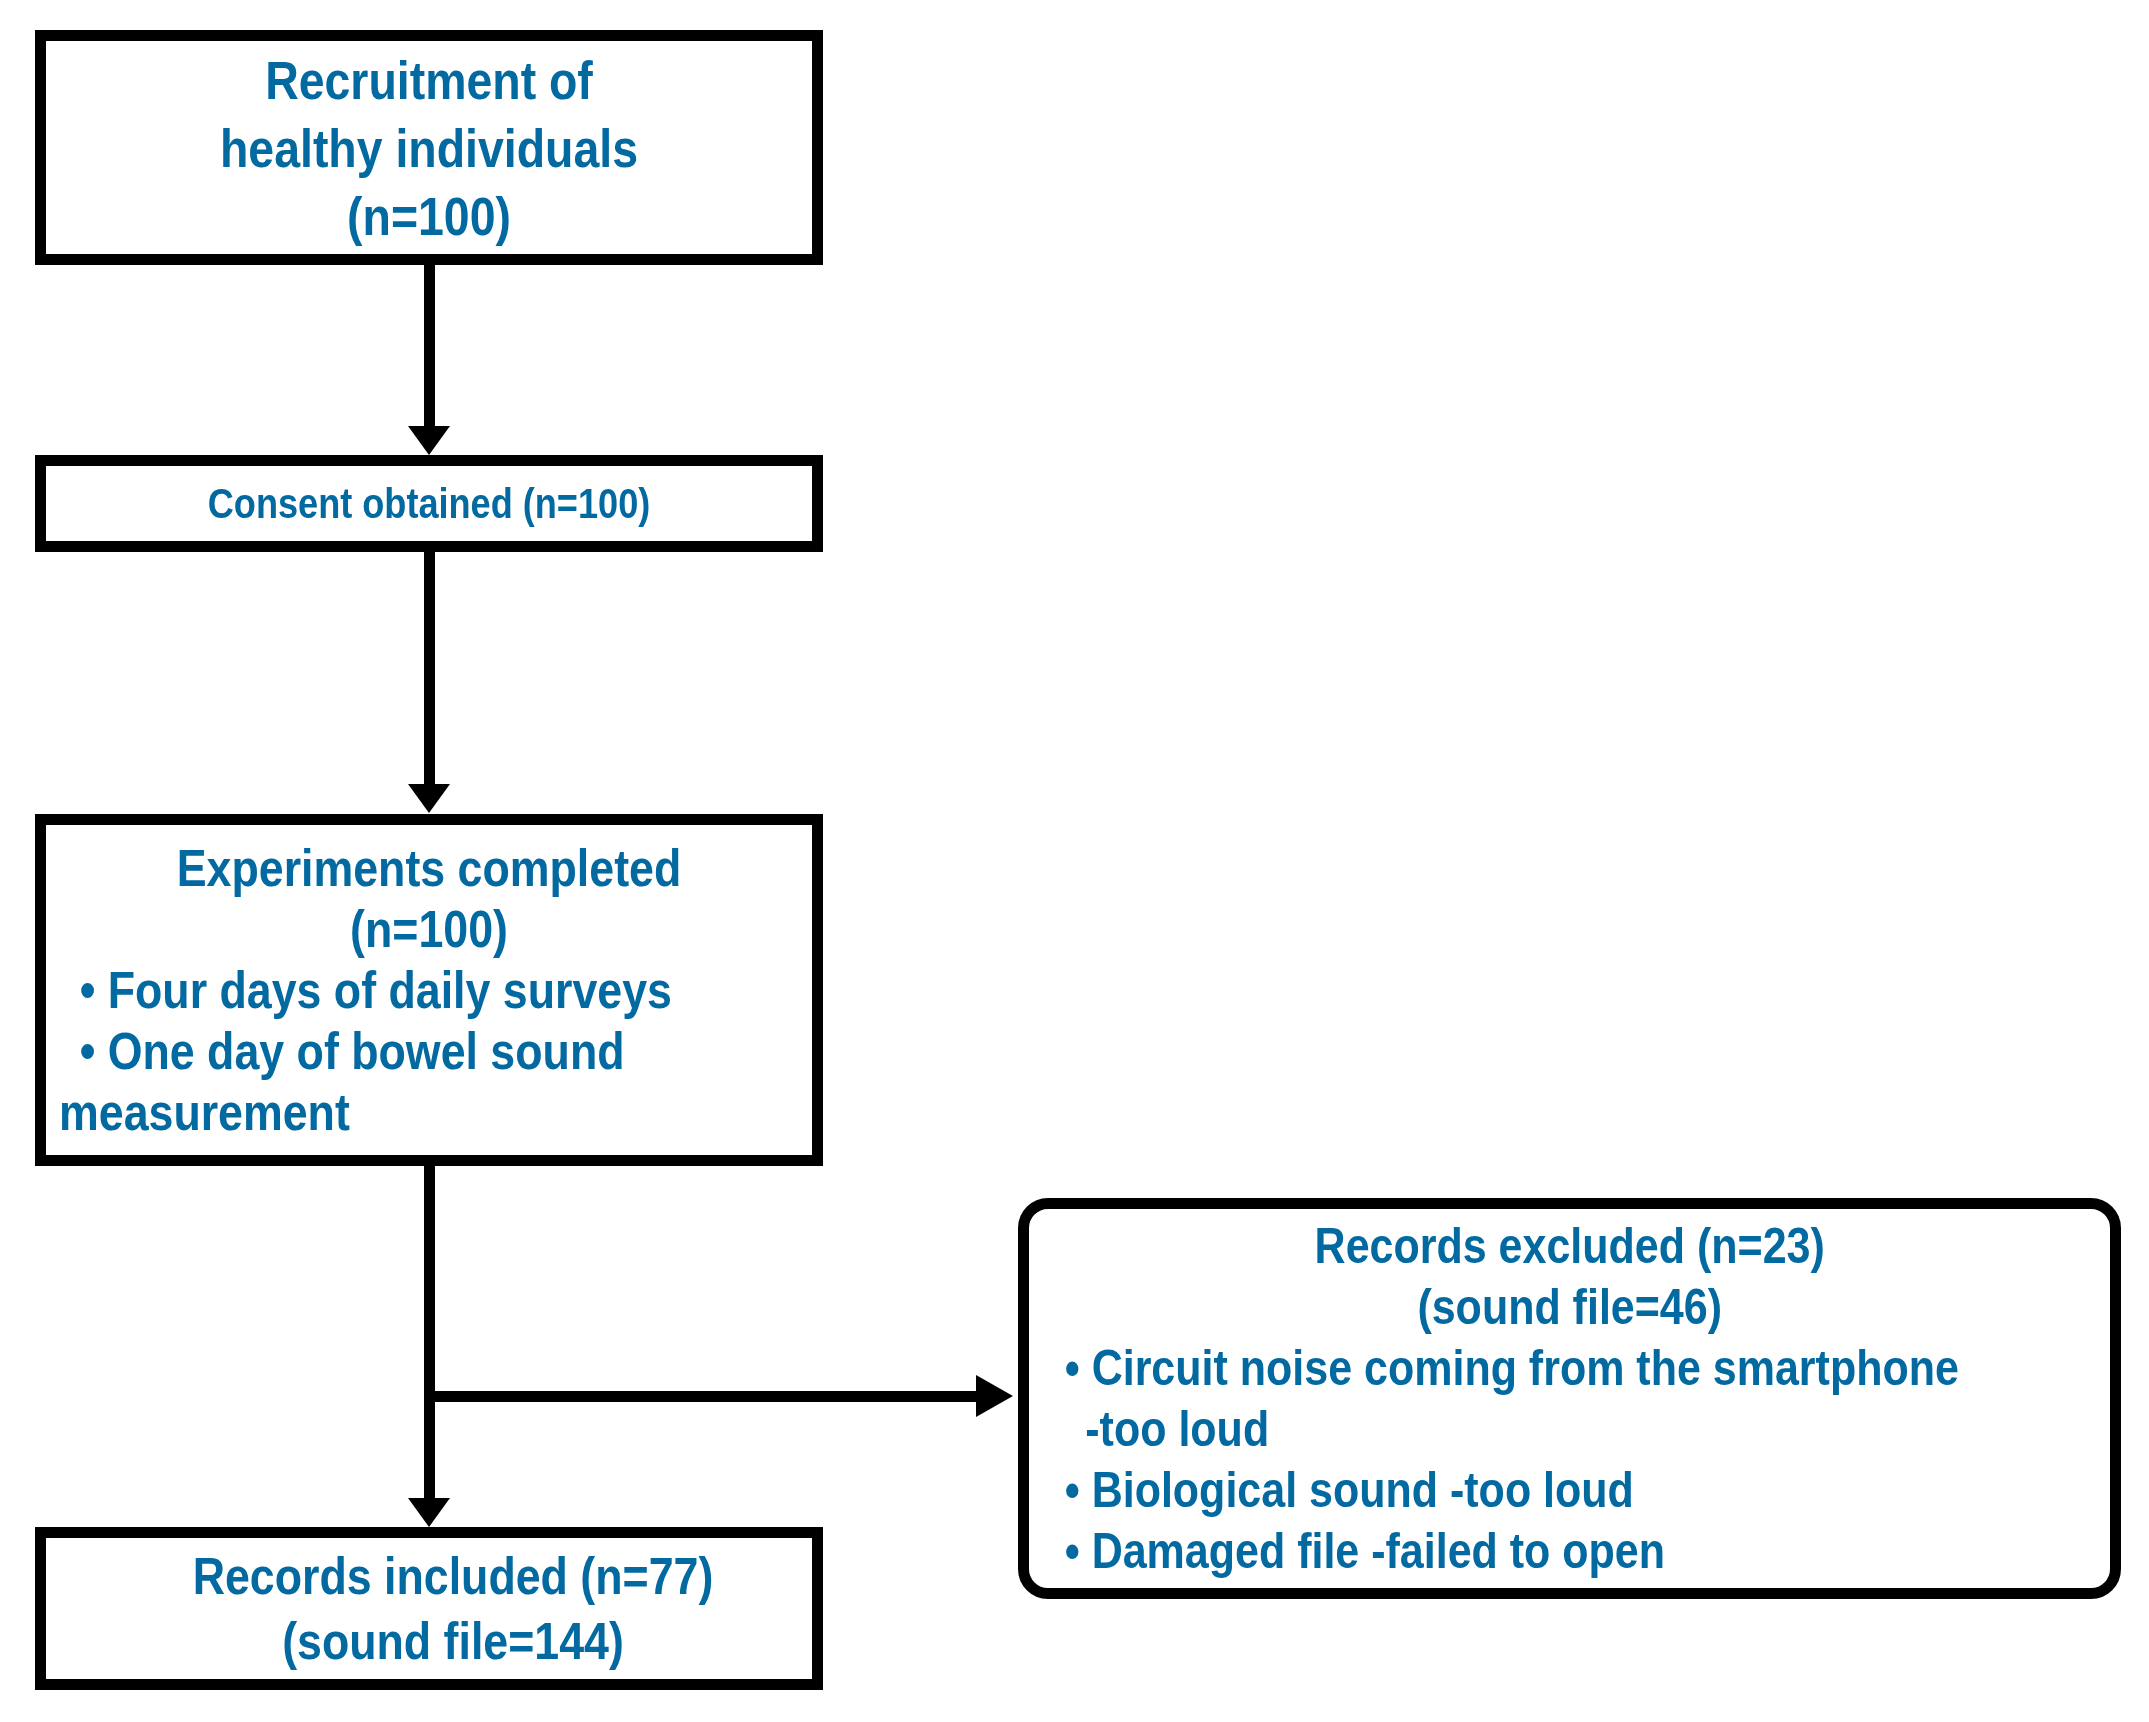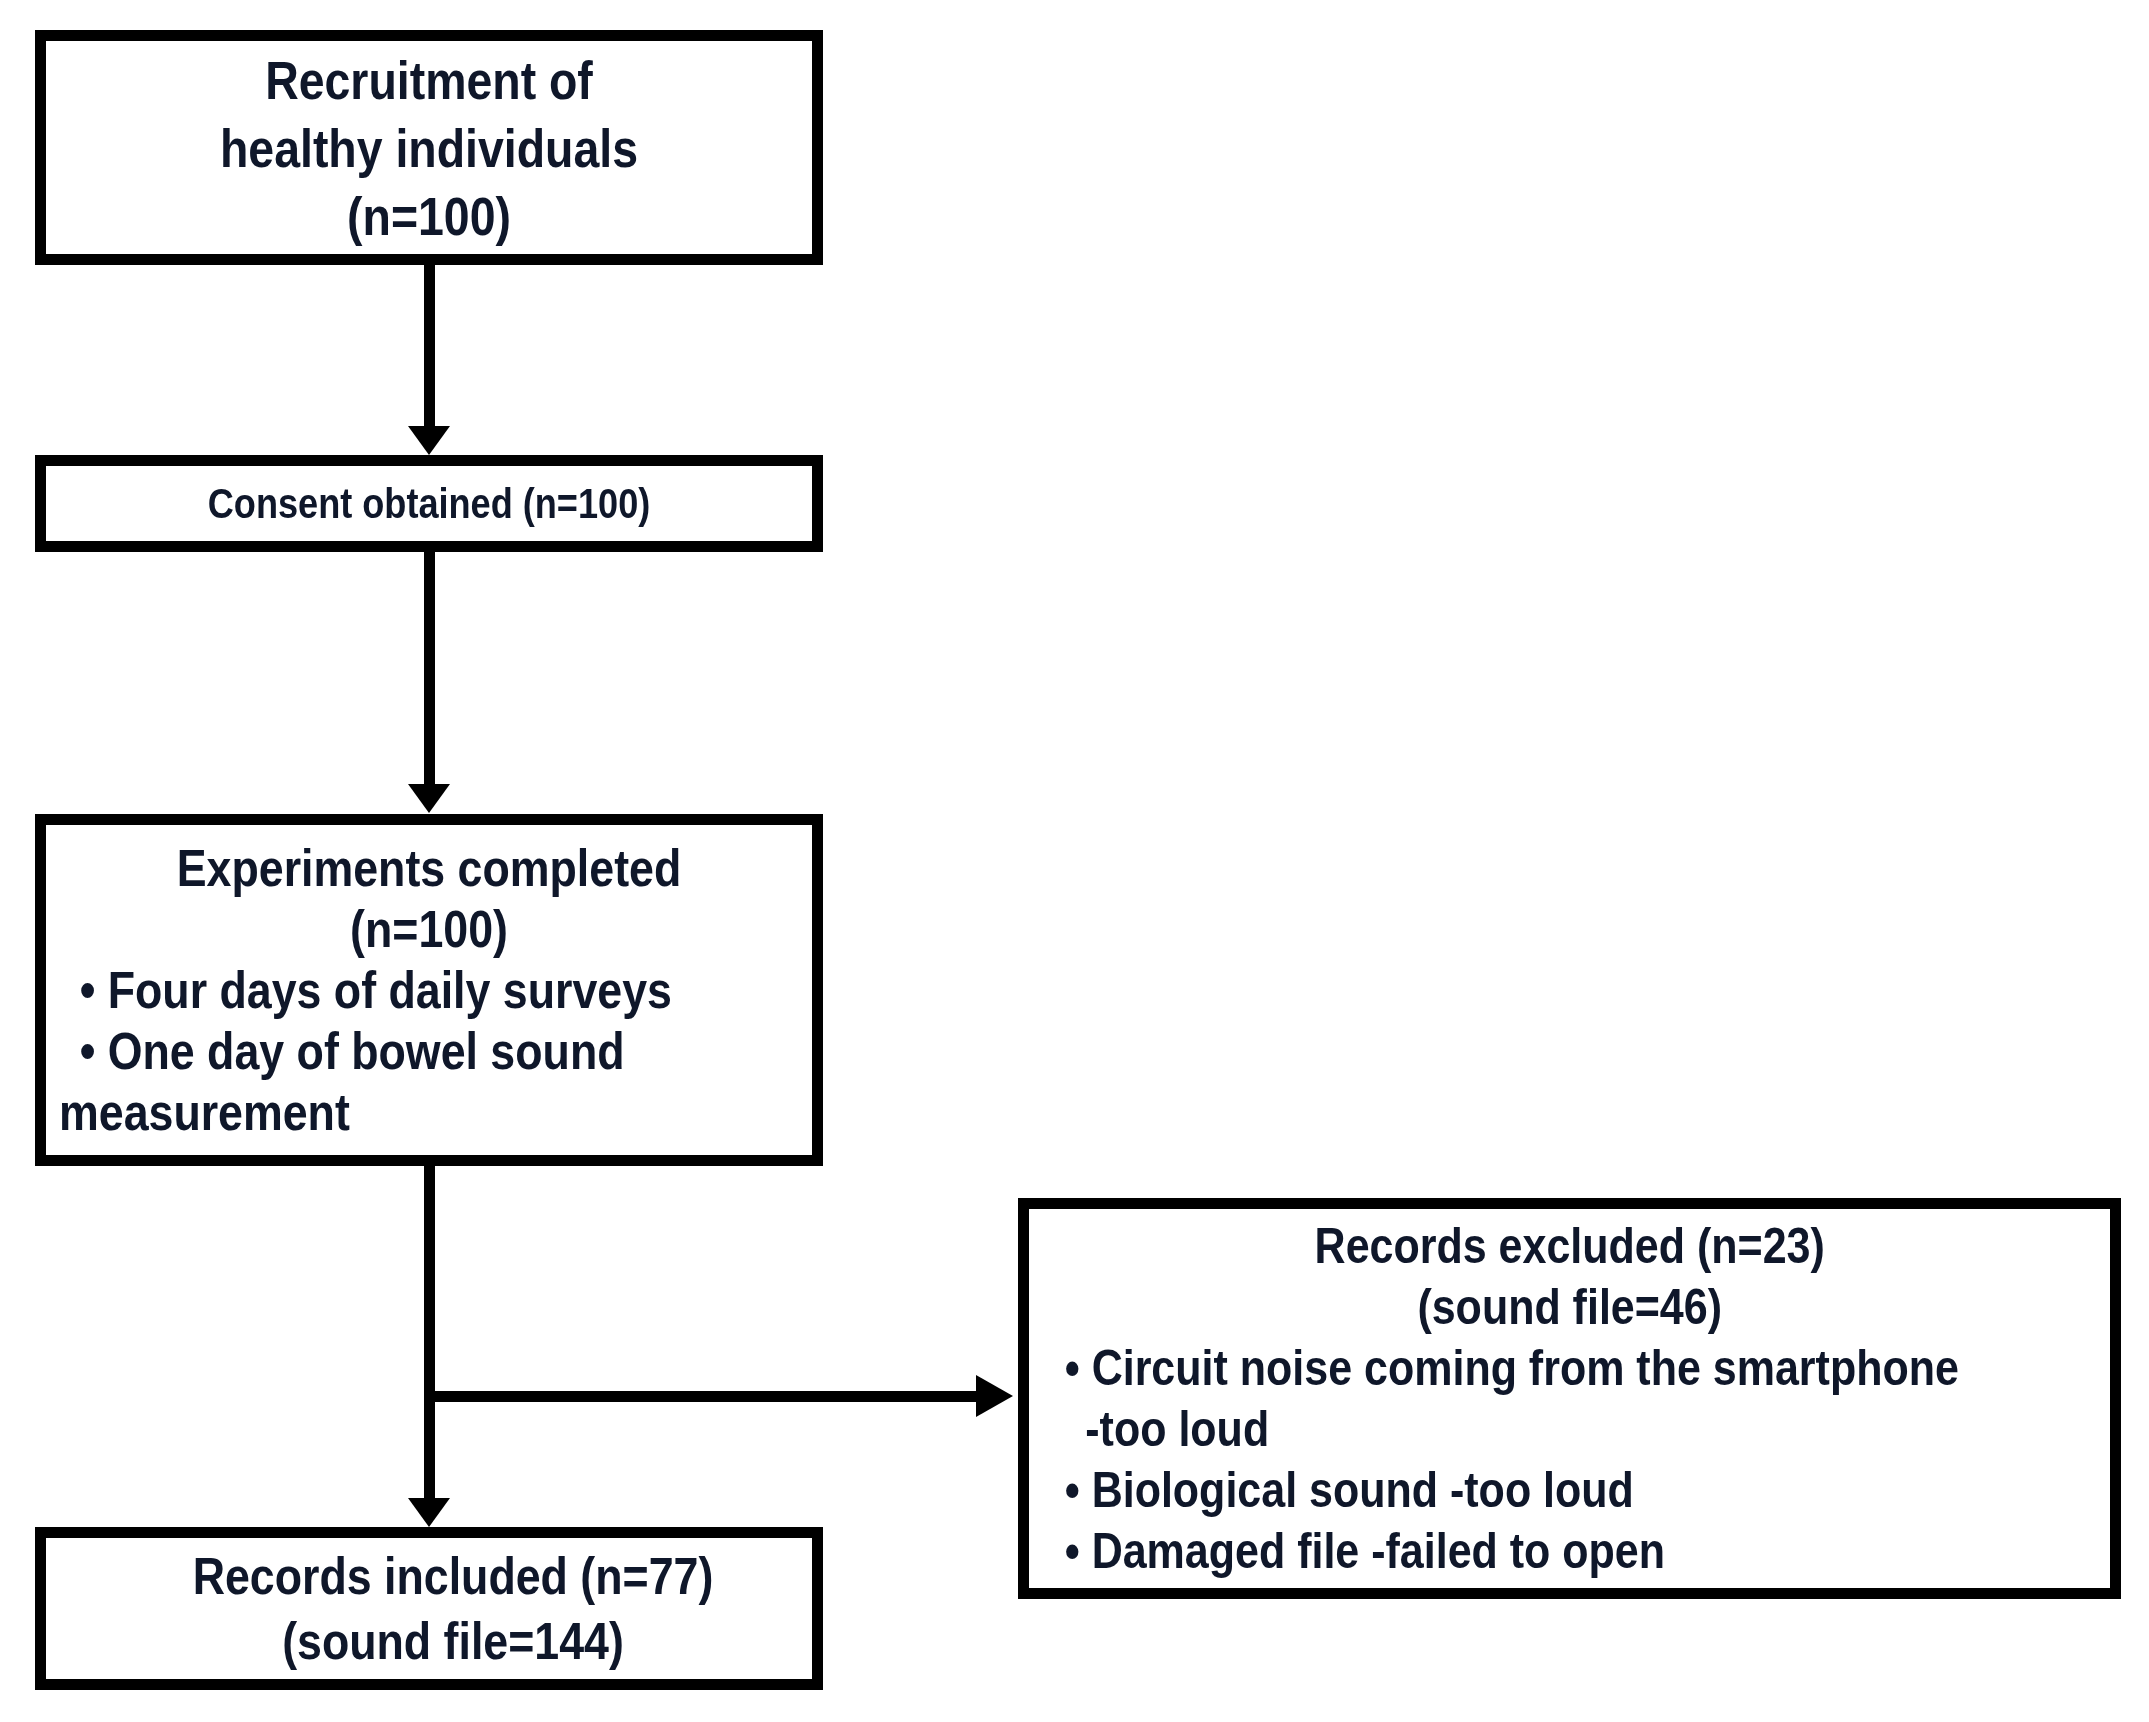--- a/index.html
+++ b/index.html
@@ -3,21 +3,21 @@
 <meta charset="utf-8">
 <style>
   html, body { margin:0; padding:0; background:#ffffff; }
   .canvas {
     position:relative;
     width:2150px;
     height:1722px;
     background:#ffffff;
     font-family:"Liberation Sans","DejaVu Sans",sans-serif;
     font-weight:700;
-    color:#0f172a;
+    color:#0369a1;
     overflow:hidden;
   }
   .fbox {
     position:absolute;
     box-sizing:border-box;
     border:11px solid #000000;
     background:#ffffff;
     display:flex;
     flex-direction:column;
     justify-content:center;
@@ -25,21 +25,21 @@
   .line { white-space:nowrap; transform:scaleX(0.86); }
   .center-line { text-align:center; transform-origin:50% 50%; }
   .left-line { text-align:left; transform-origin:0 50%; }
   .indent-bullet { padding-left:24px; }
   .indent-cont { padding-left:48px; }
 
   #box-recruitment { left:35px;  top:30px;   width:788px;  height:235px; font-size:54px; line-height:68px; }
   #box-consent     { left:35px;  top:455px;  width:788px;  height:97px; font-size:42px; line-height:65px; }
   #box-experiments { left:35px;  top:814px;  width:788px;  height:352px; font-size:52px; line-height:61px; padding:12px 13px; }
   #box-included    { left:35px;  top:1527px; width:788px;  height:163px; font-size:52px; line-height:65px;padding-left:48px; }
-  #box-excluded    { left:1018px;top:1198px; width:1103px; height:401px; font-size:50px; line-height:61px; padding:0 14.8px; }
+  #box-excluded    { left:1018px;top:1198px; width:1103px; height:401px; font-size:50px; line-height:61px; padding:0 14.8px;border-radius:30px; }
 
   .vline { position:absolute; width:11px;  background:#000000; }
   .hline { position:absolute; height:11px; background:#000000; }
   .head-down {
     position:absolute; width:0; height:0;
     border-left:21px solid transparent;
     border-right:21px solid transparent;
     border-top:29.5px solid #000000;
   }
   .head-right {

